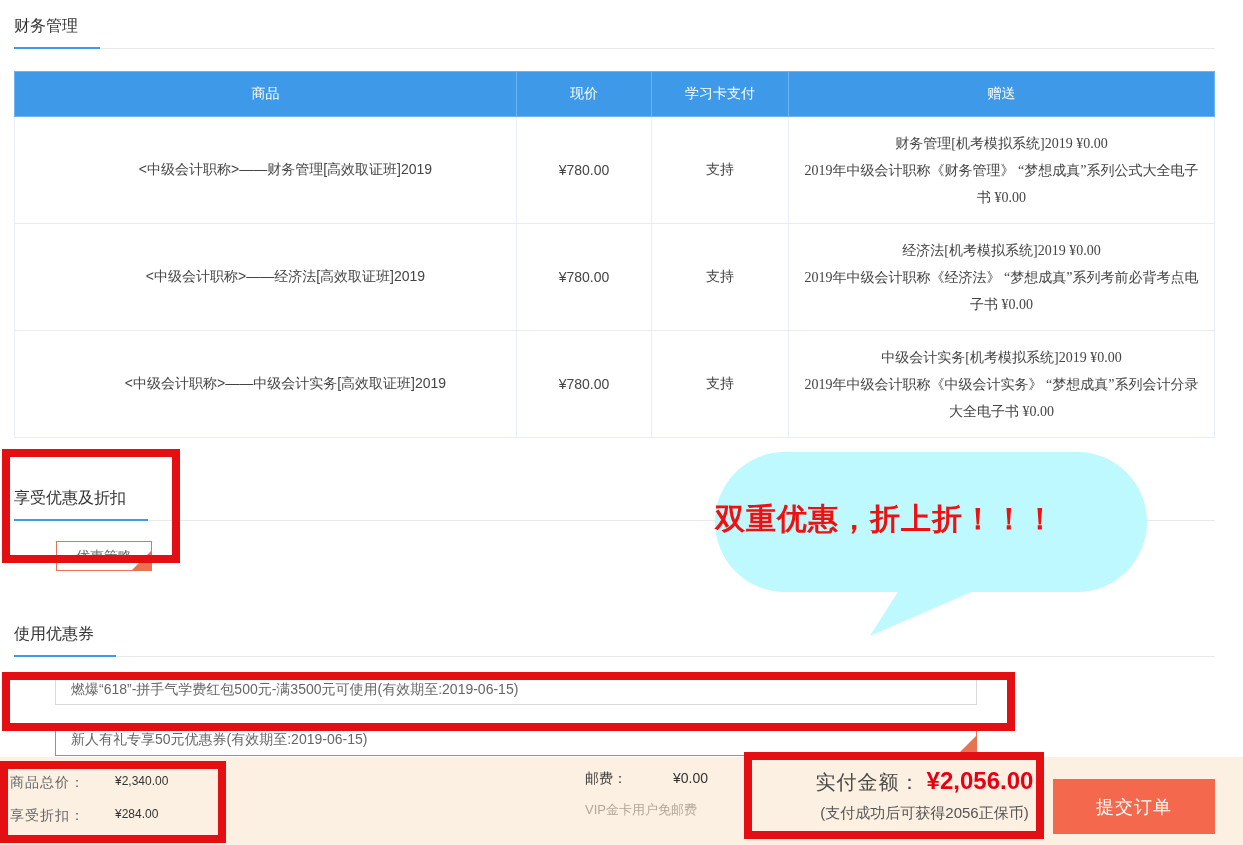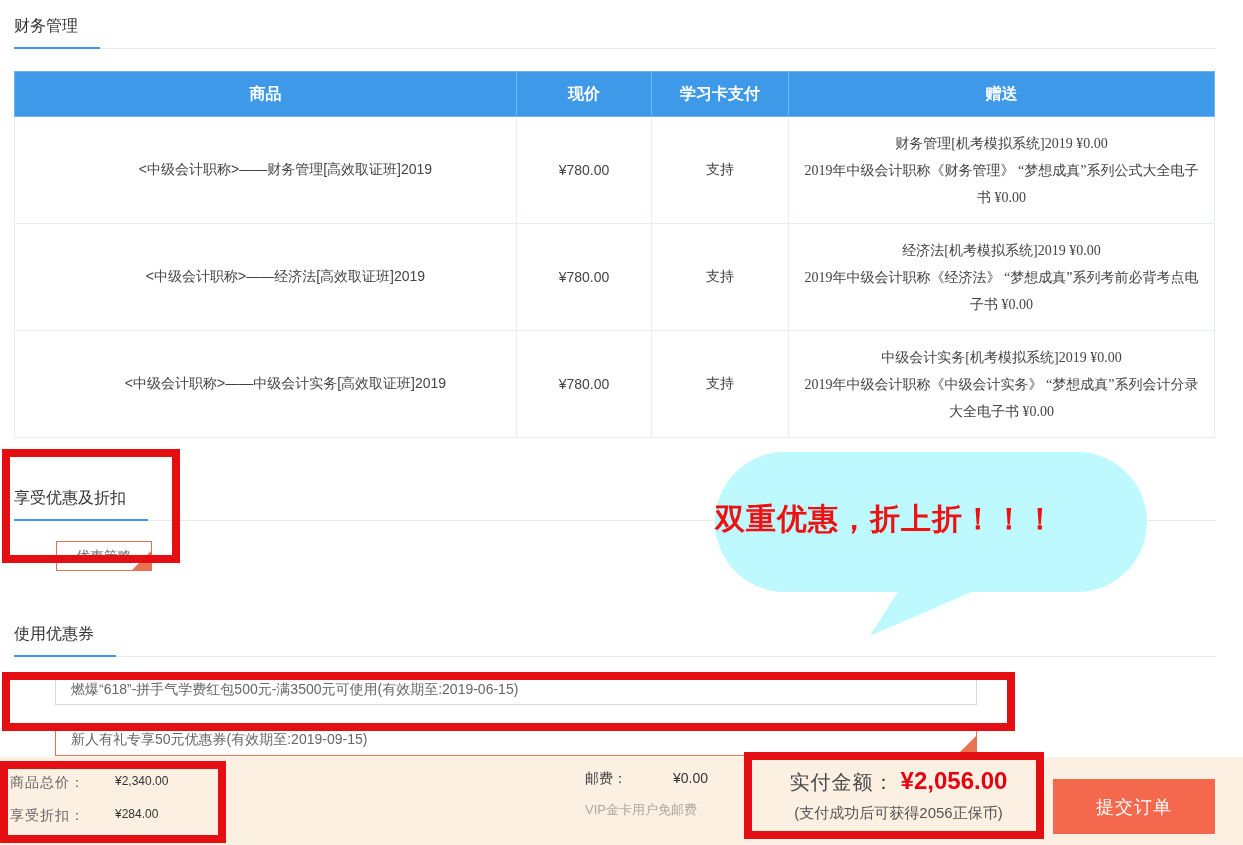--- a/index.html
+++ b/index.html
@@ -8,21 +8,21 @@
   .page { position:relative; width:1243px; height:845px; background:#fff; }
   .content { padding:10px 28px 0 14px; }
 
   
   .section-head { border-bottom:1px solid #e9e9e9; }
   .section-title { display:inline-block; font-size:16px; color:#333;
     padding:6px 22px 10px 0; border-bottom:2px solid #3e9ae8; margin-bottom:-1px; }
 
   
   table.order { width:100%; border-collapse:collapse; margin-top:22px; table-layout:fixed; }
-  table.order th { background:#3e9ae8; color:#fff; font-weight:bold; font-size:16px;
+  table.order th { background:#3e9ae8; color:#fff; font-weight:normal; font-size:14px;
     height:45px; border:1px solid #6db4f0; }
   table.order td { border:1px solid #e7edf2; height:107px; vertical-align:middle;
     font-size:14px; color:#444; text-align:center; background:#fff; }
   td.prod { text-align:left; padding-left:40px; color:#555; }
   td.gift { color:#555; line-height:27px; padding:6px 12px;font-family:Liberation Serif, serif; }
   .col-prod { width:502px; } .col-price { width:135px; } .col-card { width:137px; }
 
   
   .strategy-btn { position:relative; display:block; margin:20px 0 0 42px; width:96px; height:30px;
     background:#fff; border:1px solid #e87353; color:#666; font-size:14px; line-height:28px;
@@ -52,21 +52,21 @@
   
   .summary-bar { position:absolute; left:0; top:757px; width:1243px; height:88px; background:#fcf0e3; }
   .totals { position:absolute; left:10px; top:17px; display:grid; grid-template-columns:105px auto;
     row-gap:15px; font-size:14px; }
   .totals .lbl { color:#666; letter-spacing:1px; }
   .totals .val { color:#333; font-size:12px; }
   .shipping { position:absolute; left:585px; top:13px; font-size:14px; }
   .shipping .row1 { display:grid; grid-template-columns:88px auto; }
   .shipping .lbl { color:#404040; } .shipping .val { color:#333; }
   .shipping .note { color:#b3a79a; font-size:13px; margin-top:13px; }
-  .payable { position:absolute; left:736px; top:10px; width:288px; text-align:center;padding-left:37px; }
+  .payable { position:absolute; left:762px; top:10px; width:288px; text-align:center;padding-left:37px; }
   .payable .line1 { display:flex; align-items:baseline; justify-content:center; }
   .payable .lbl { color:#4a4a4a; font-size:20px; letter-spacing:1px; }
   .payable .val { color:#e60012; font-size:24px; font-weight:bold; margin-left:6px; }
   .payable .note { color:#555; font-size:15px; margin-top:8px; }
   .submit-btn { position:absolute; left:1053px; top:22px; width:162px; height:55px;
     background:#f4694d; border:none; color:#fff; font-size:18px; letter-spacing:1px;
     cursor:pointer; font-family:inherit; }
 
   
   .anno { position:absolute; border:8px solid #e40f12; background:transparent;
@@ -140,21 +140,21 @@
       <span class="corner-flag">✓</span>
     </div>
 
     <div class="section-head mt-coupon-head">
       <span class="section-title">使用优惠券</span>
     </div>
     <div class="coupon mt-coupon1">
       <span>燃爆“618”-拼手气学费红包500元-满3500元可使用(有效期至:2019-06-15)</span>
     </div>
     <div class="coupon selected mt-coupon2">
-      <span>新人有礼专享50元优惠券(有效期至:2019-09-15)</span>
+      <span>新人有礼专享50元优惠券(有效期至:2019-06-15)</span>
       <span class="corner-flag">✓</span>
     </div>
   </div>
 
   <div class="bubble">
     <span class="bubble-text">双重优惠，折上折！！！</span>
   </div>
   <div class="bubble-tail"></div>
 
   <div class="summary-bar">

